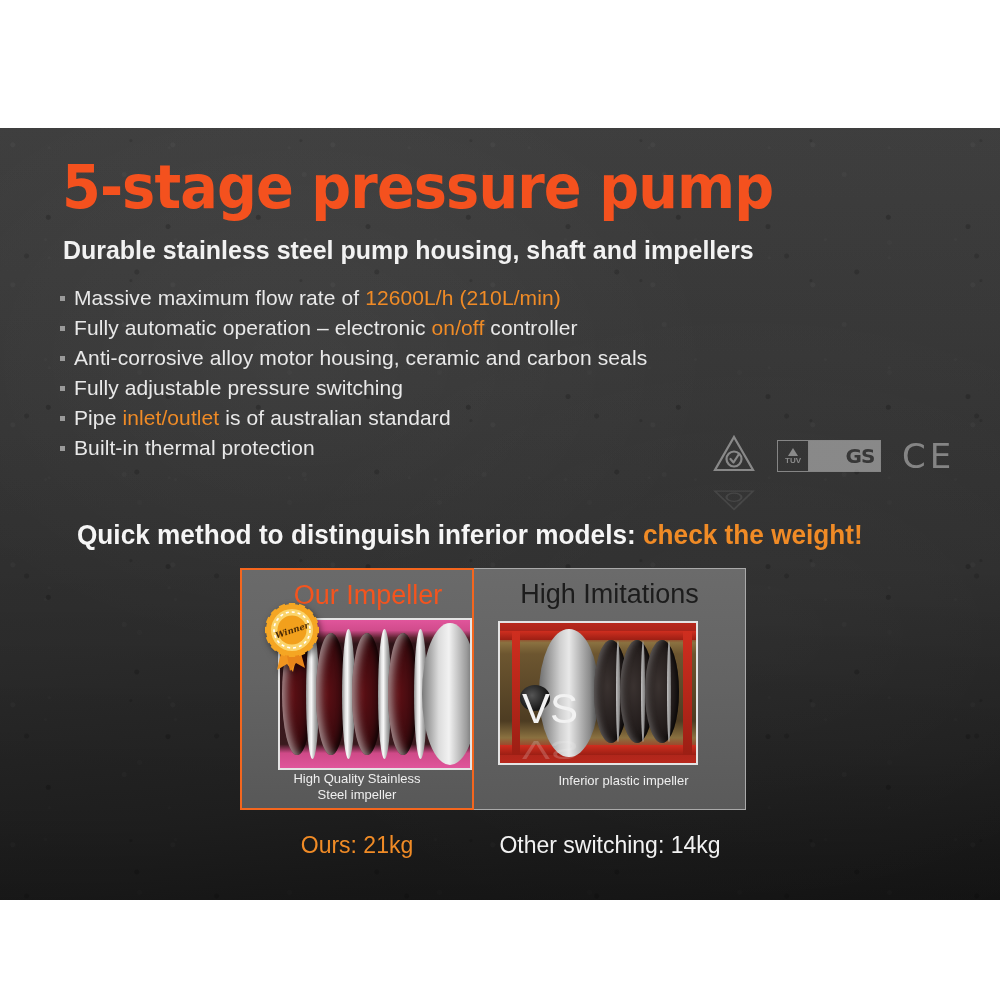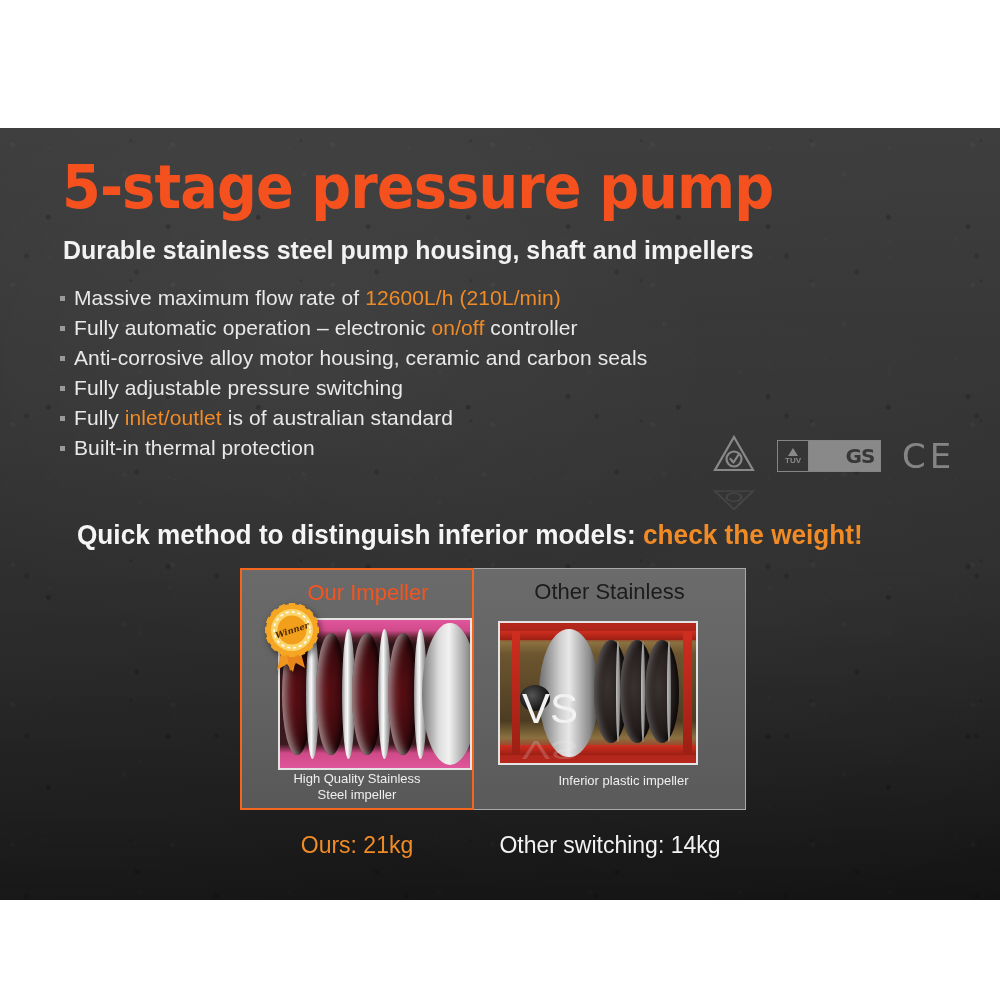--- a/index.html
+++ b/index.html
@@ -133,21 +133,21 @@
     border:2px solid #f4661e;
     background:linear-gradient(180deg,#6a6a6a 0%,#646464 45%,#585858 100%);
   }
   .pane-other{
     width:272px;
     border:1.5px solid #a9a9a9;border-left:none;
     background:linear-gradient(180deg,#6b6b6b 0%,#646464 45%,#5a5a5a 100%);
   }
   .pane-title{
     position:absolute;left:0;right:0;top:12px;text-align:center;
-    font-size:22px;line-height:1;white-space:nowrap;
+    font-size:27px;line-height:1;white-space:nowrap;
   }
   .t-ours{color:#f4541e;padding-left:22px;}
   .t-other{color:#1c1c1c;}
 
   
   .photo{
     position:absolute;border:2px solid #e4e4e4;overflow:hidden;
   }
   .photo-ours{left:36px;top:48px;width:190px;height:148px;}
   .photo-other{left:24px;top:52px;width:196px;height:140px;}
@@ -270,21 +270,21 @@
         <div class="bullet">
           <span class="bdot"></span>
           <span class="btext"><span>Anti-corrosive alloy motor housing, ceramic and carbon seals</span><span class="hl"></span><span></span></span>
         </div>
         <div class="bullet">
           <span class="bdot"></span>
           <span class="btext"><span>Fully adjustable pressure switching</span><span class="hl"></span><span></span></span>
         </div>
         <div class="bullet">
           <span class="bdot"></span>
-          <span class="btext"><span>Fully </span><span class="hl">inlet/outlet</span><span> is of australian standard</span></span>
+          <span class="btext"><span>Pipe </span><span class="hl">inlet/outlet</span><span> is of australian standard</span></span>
         </div>
         <div class="bullet">
           <span class="bdot"></span>
           <span class="btext"><span>Built-in thermal protection</span><span class="hl"></span><span></span></span>
         </div>
       </div>
 
       <div class="certs">
         <div class="cert">
           <svg class="rcm" viewBox="0 0 44 40">
@@ -336,21 +336,21 @@
         </div>
       </div>
 
       <div class="cap cap-ours">
         <div>High Quality Stainless</div>
         <div>Steel impeller</div>
       </div>
     </div>
 
     <div class="pane pane-other">
-      <div class="pane-title t-other">Other Stainless</div>
+      <div class="pane-title t-other">High Imitations</div>
 
       <div class="photo photo-other">
         <div class="impeller-other">
           <div class="redbar" style="left:0;top:6%;width:100%;height:9px;"></div>
           <div class="redbar" style="left:0;bottom:6%;width:100%;height:10px;"></div>
           <div class="redbar" style="left:6%;top:6%;width:8px;height:88%;"></div>
           <div class="bigring"></div>
           <div class="shaft"></div>
           <div class="pblade" style="left:48%;"></div>
           <div class="pgap" style="left:59%;"></div>

